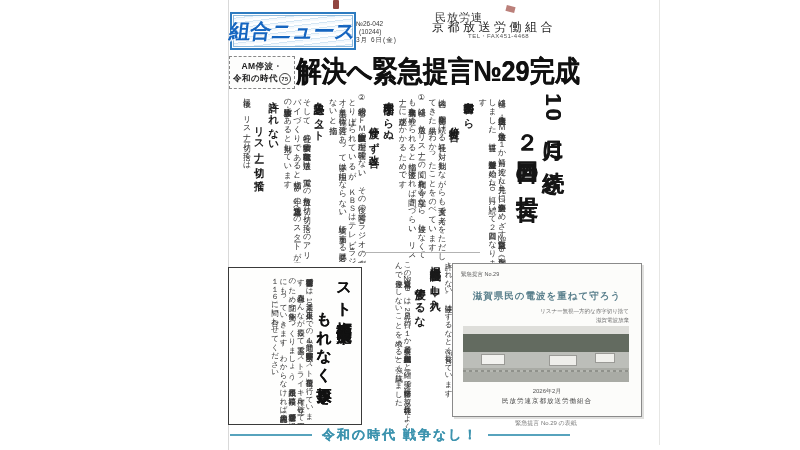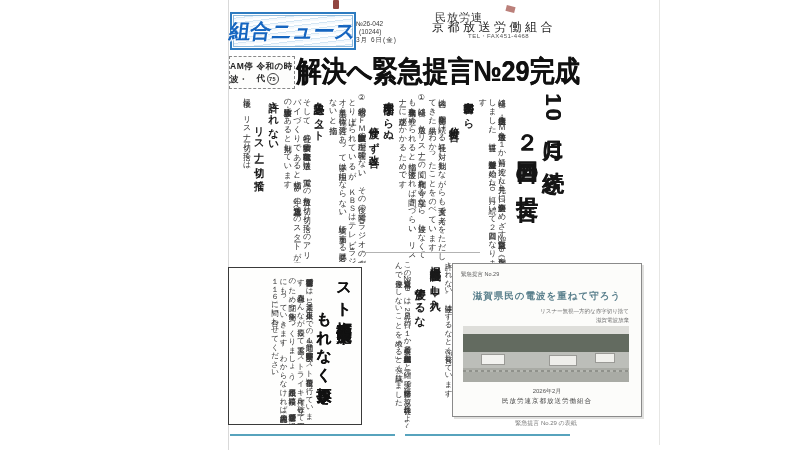--- a/index.html
+++ b/index.html
@@ -33,21 +33,21 @@
   .org-fed{left:435px;top:10px;font-size:11px;color:#333;letter-spacing:1px;}
   .org-union{left:432px;top:19px;font-size:12px;color:#222;letter-spacing:3.5px;white-space:nowrap;}
   .tel{left:468px;top:32px;font-size:6px;color:#555;letter-spacing:.5px;}
   .mark1{left:333px;top:0;width:6px;height:9px;background:#7e241e;opacity:.85;border-radius:1px;}
   .mark2{left:506px;top:6px;width:9px;height:6px;background:#8d2b22;opacity:.6;transform:rotate(14deg);}
 
   
   .series-box{
     left:229px;top:56px;width:64px;height:31px;
     border:1px dashed #888;background:#fdfdfc;
-    display:flex;flex-direction:row;align-items:center;justify-content:center;
+    display:flex;flex-direction:column;align-items:center;justify-content:center;
     font-size:8.5px;font-weight:bold;line-height:1.5;color:#222;letter-spacing:.5px;
   }
   .series-num{
     display:inline-block;width:10px;height:10px;margin-left:1px;
     border:1px solid #444;border-radius:50%;
     font-size:5.5px;line-height:10px;text-align:center;font-weight:bold;vertical-align:0;
   }
   .headline{
     left:296px;top:52px;font-size:29px;font-weight:bold;color:#101010;
     white-space:nowrap;transform:scaleX(.87);transform-origin:left top;
@@ -194,14 +194,15 @@
     <div class="ph-ground"></div>
     <div class="ph-fence"></div>
   </div>
   <div class="abs flyer-date">2026年2月</div>
   <div class="abs flyer-org">民放労連京都放送労働組合</div>
 </div>
 <div class="abs flyer-caption">緊急提言 No.29 の表紙</div>
 
 <div class="abs banner">
   <div class="line"></div>
+  <div class="btxt">令和の時代 戦争なし！</div>
   <div class="line"></div>
 </div>
 
 </body></html>

